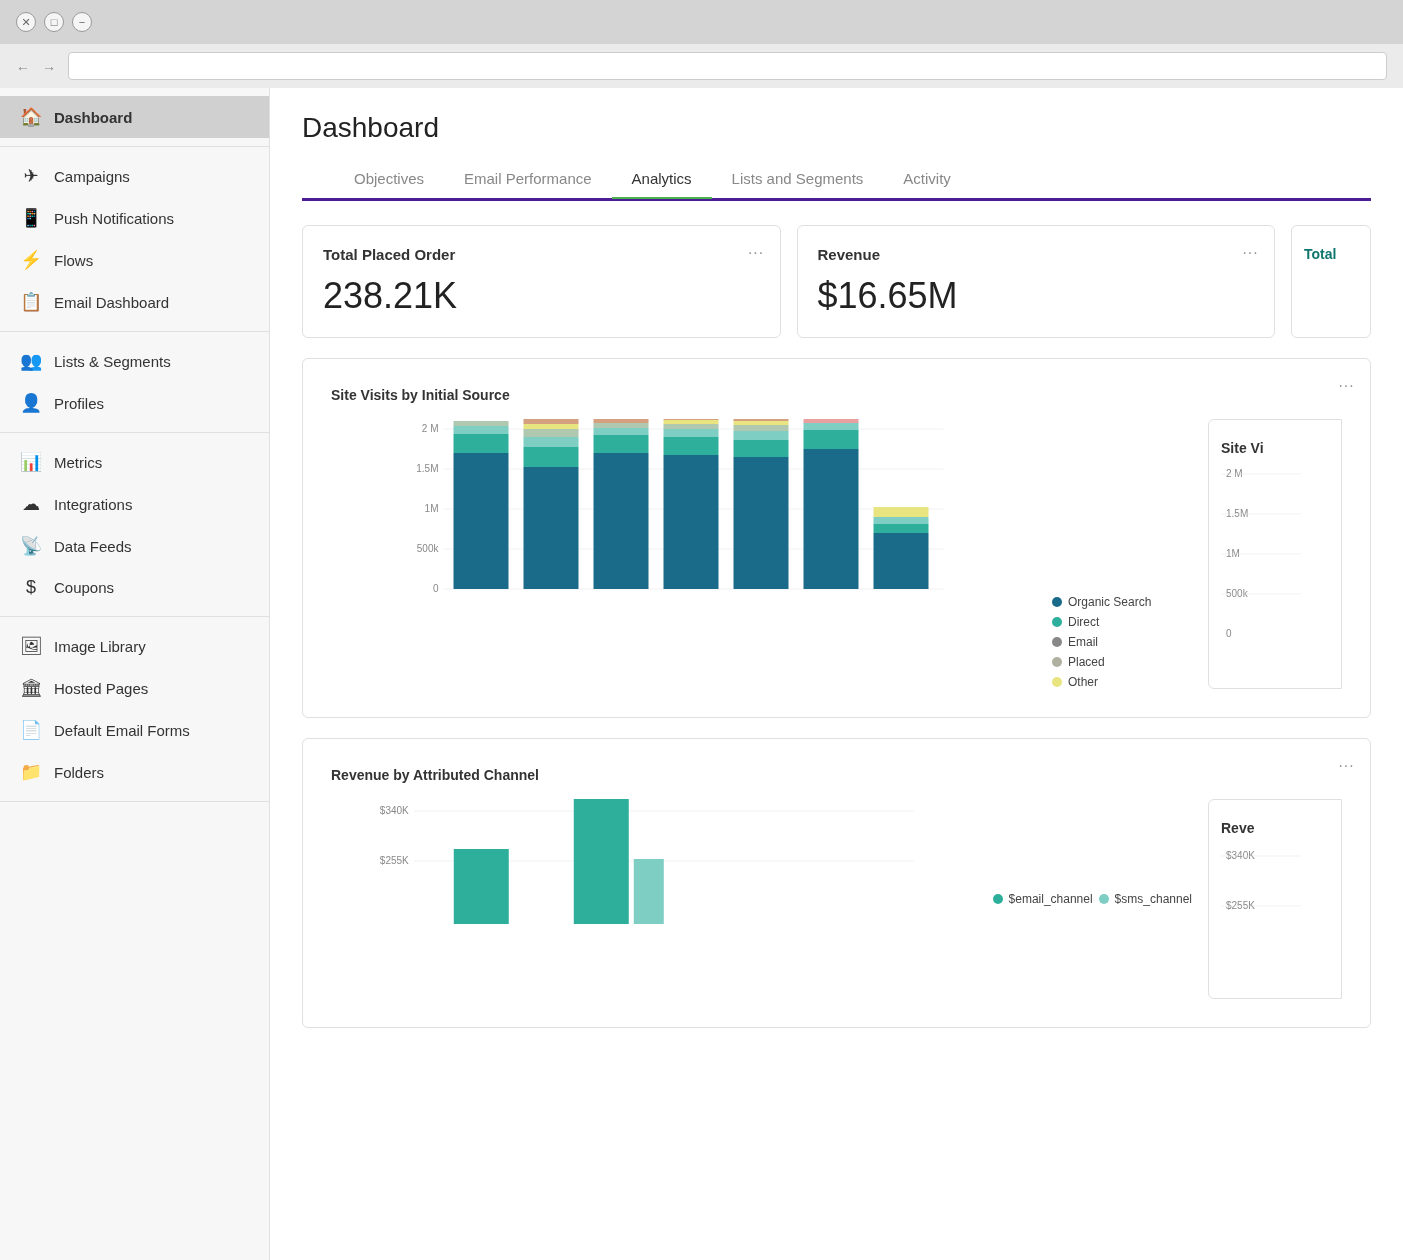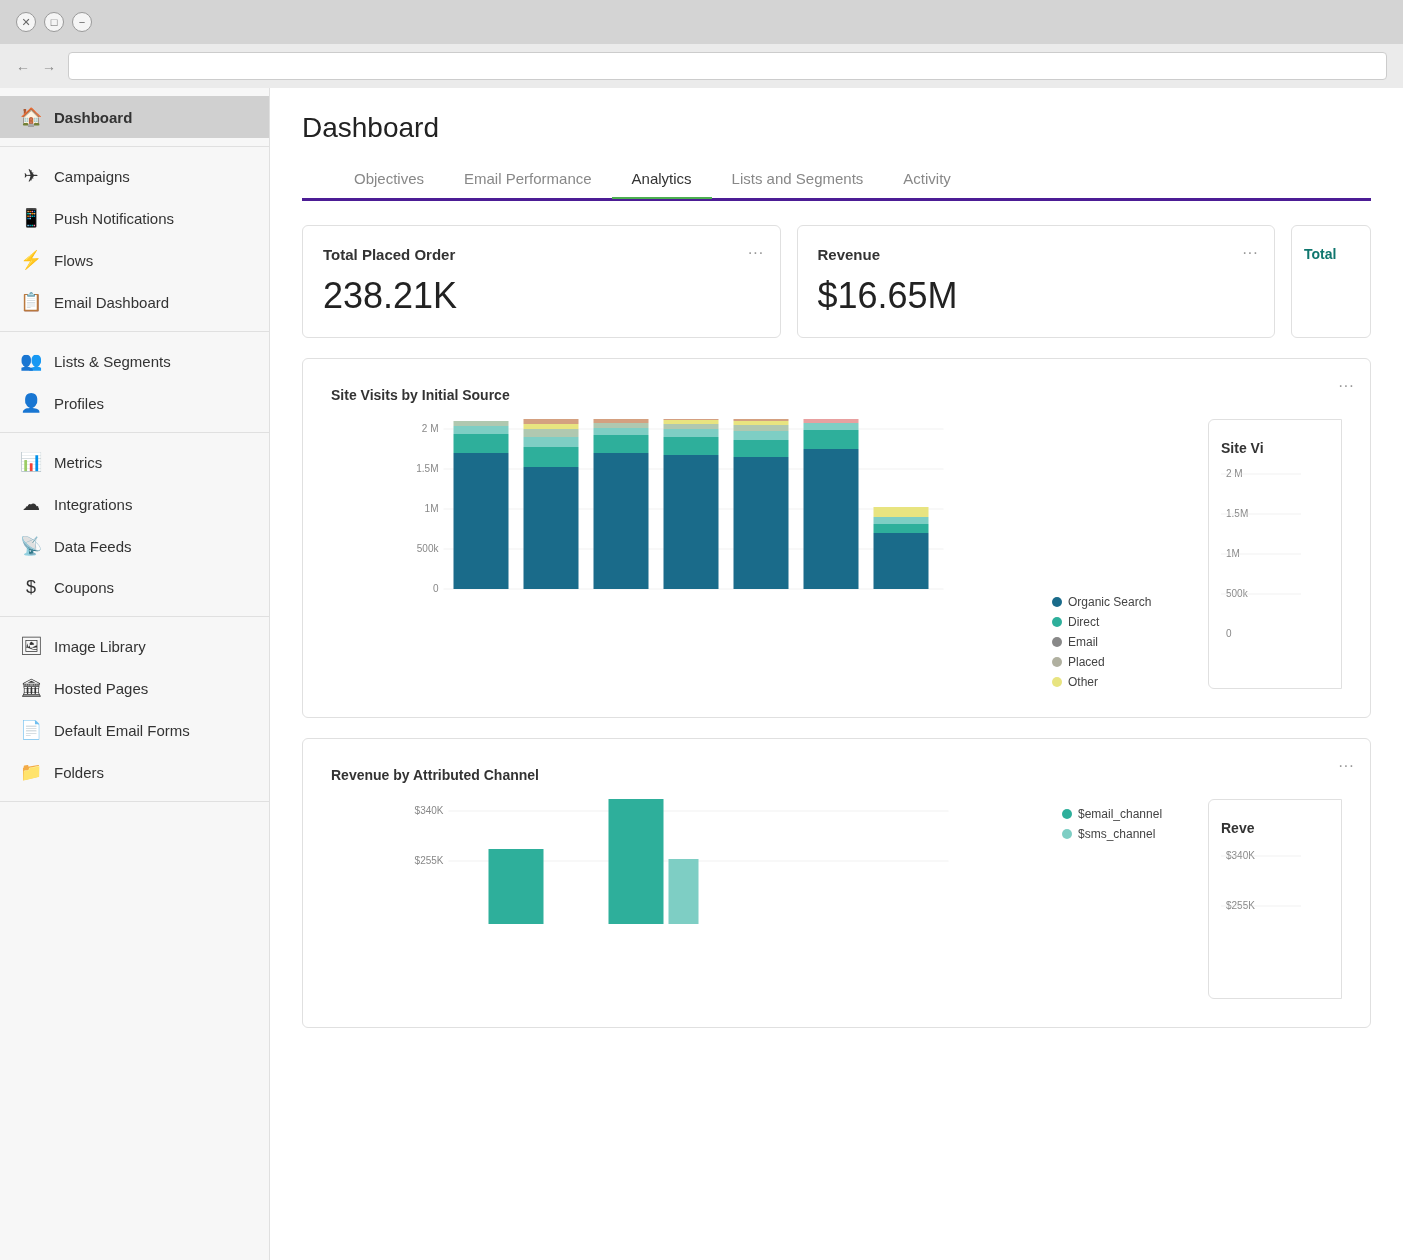--- a/index.html
+++ b/index.html
@@ -53,21 +53,21 @@
     
     .bar-chart-area { display: flex; gap: 16px; }
     .bar-chart-svg-wrap { flex: 1; min-width: 0; }
     .chart-legend { display: flex; flex-direction: column; gap: 6px; justify-content: flex-end; min-width: 140px; }
     .legend-item { display: flex; align-items: center; gap: 6px; font-size: 12px; color: #444; }
     .legend-dot { width: 10px; height: 10px; border-radius: 50%; flex-shrink: 0; }
 
     
     .rev-chart-area { display: flex; gap: 16px; }
     .rev-chart-svg-wrap { flex: 1; min-width: 0; }
-    .rev-legend { display: flex; flex-direction: column; gap: 6px; min-width: 130px; margin-top: 8px; }
+    .rev-legend { display: flex; flex-direction: row; gap: 6px; min-width: 130px; }
 
     
     .right-partial { width: 134px; flex-shrink: 0; border: 1px solid #e0e0e0; border-radius: 6px 0 0 6px; padding: 20px 12px; background: white; overflow: hidden; }
     .right-partial-label { font-size: 14px; font-weight: 600; color: #333; }
   </style>
 </head>
 <body>
 
 <div class="window-chrome">
   <div class="window-btn close">✕</div>

